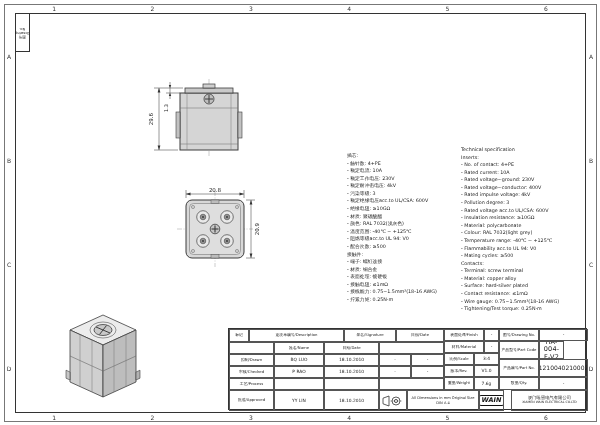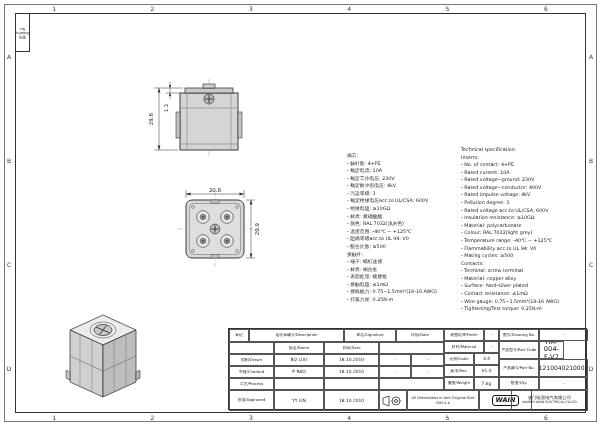--- a/index.html
+++ b/index.html
@@ -276,21 +276,21 @@
 
     <div class="c" style="left:150px;top:61px;width:28px;height:21px">
       <svg width="24" height="12" viewBox="0 0 24 12">
         <polygon points="2,3.2 8,1 8,11 2,8.8" fill="none" stroke="#333" stroke-width="0.8"></polygon>
         <circle cx="15" cy="6" r="4" fill="none" stroke="#333" stroke-width="0.8"></circle>
         <circle cx="15" cy="6" r="1.6" fill="none" stroke="#333" stroke-width="0.8"></circle>
         <line x1="9.5" y1="6" x2="20.5" y2="6" stroke="#333" stroke-width="0.5" stroke-dasharray="2 1"></line>
       </svg>
     </div>
     <div class="c note" style="left:178px;top:61px;width:72px;height:21px">All Dimensions in mm Original Size DIN A 4</div>
-    <div class="c" style="left:250px;top:61px;width:53px;height:21px">
+    <div class="c" style="left:250px;top:61px;width:25px;height:21px">
       <span class="wain-logo">WAIN</span>
     </div>
     <div class="c comp" style="left:282px;top:61px;width:77px;height:21px">
       <div class="cn">厦门唯恩电气有限公司</div>
       <div class="en">XIAMEN WAIN ELECTRICAL CO.LTD</div>
     </div>
 
     <div class="c" style="left:215px;top:0;width:40px;height:12px">表面处理/Finish</div>
     <div class="c v" style="left:255px;top:0;width:15px;height:12px">-</div>
     <div class="c" style="left:215px;top:12px;width:40px;height:12px">材料/Material</div>

